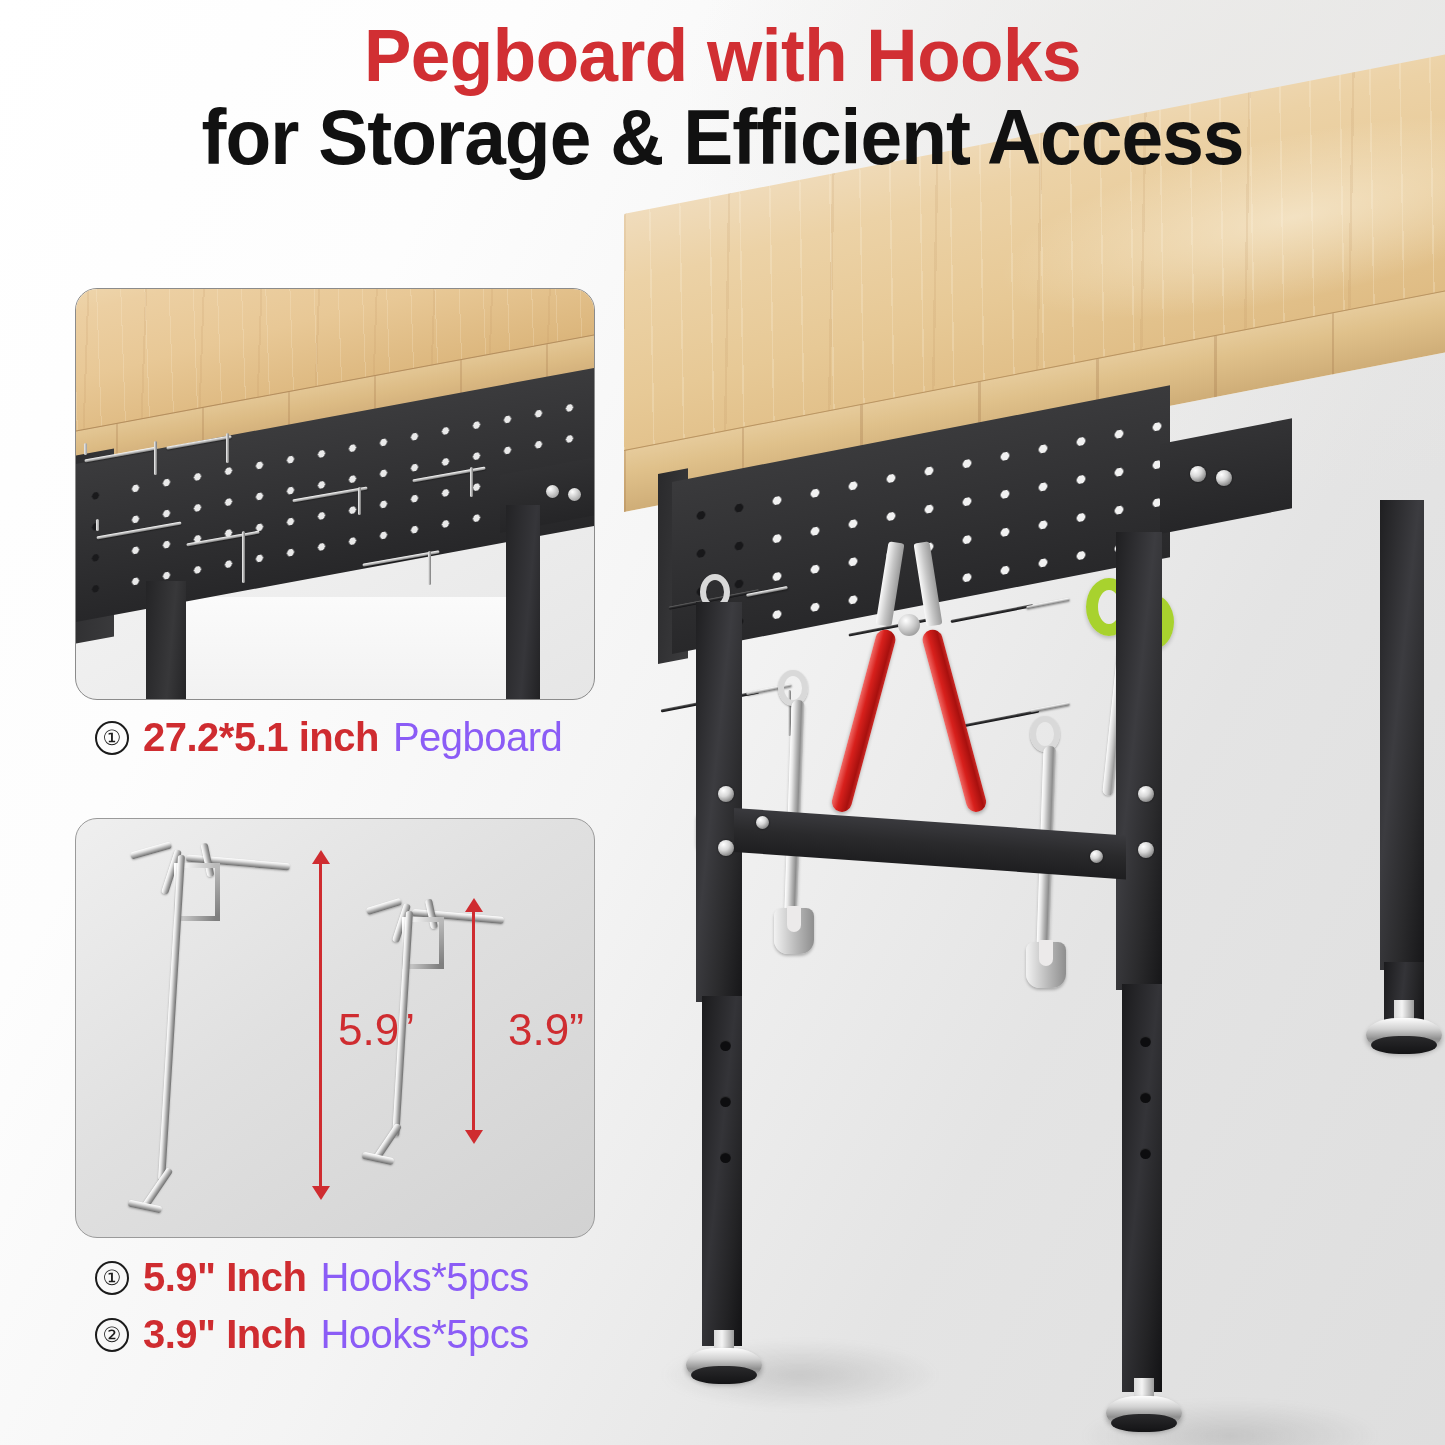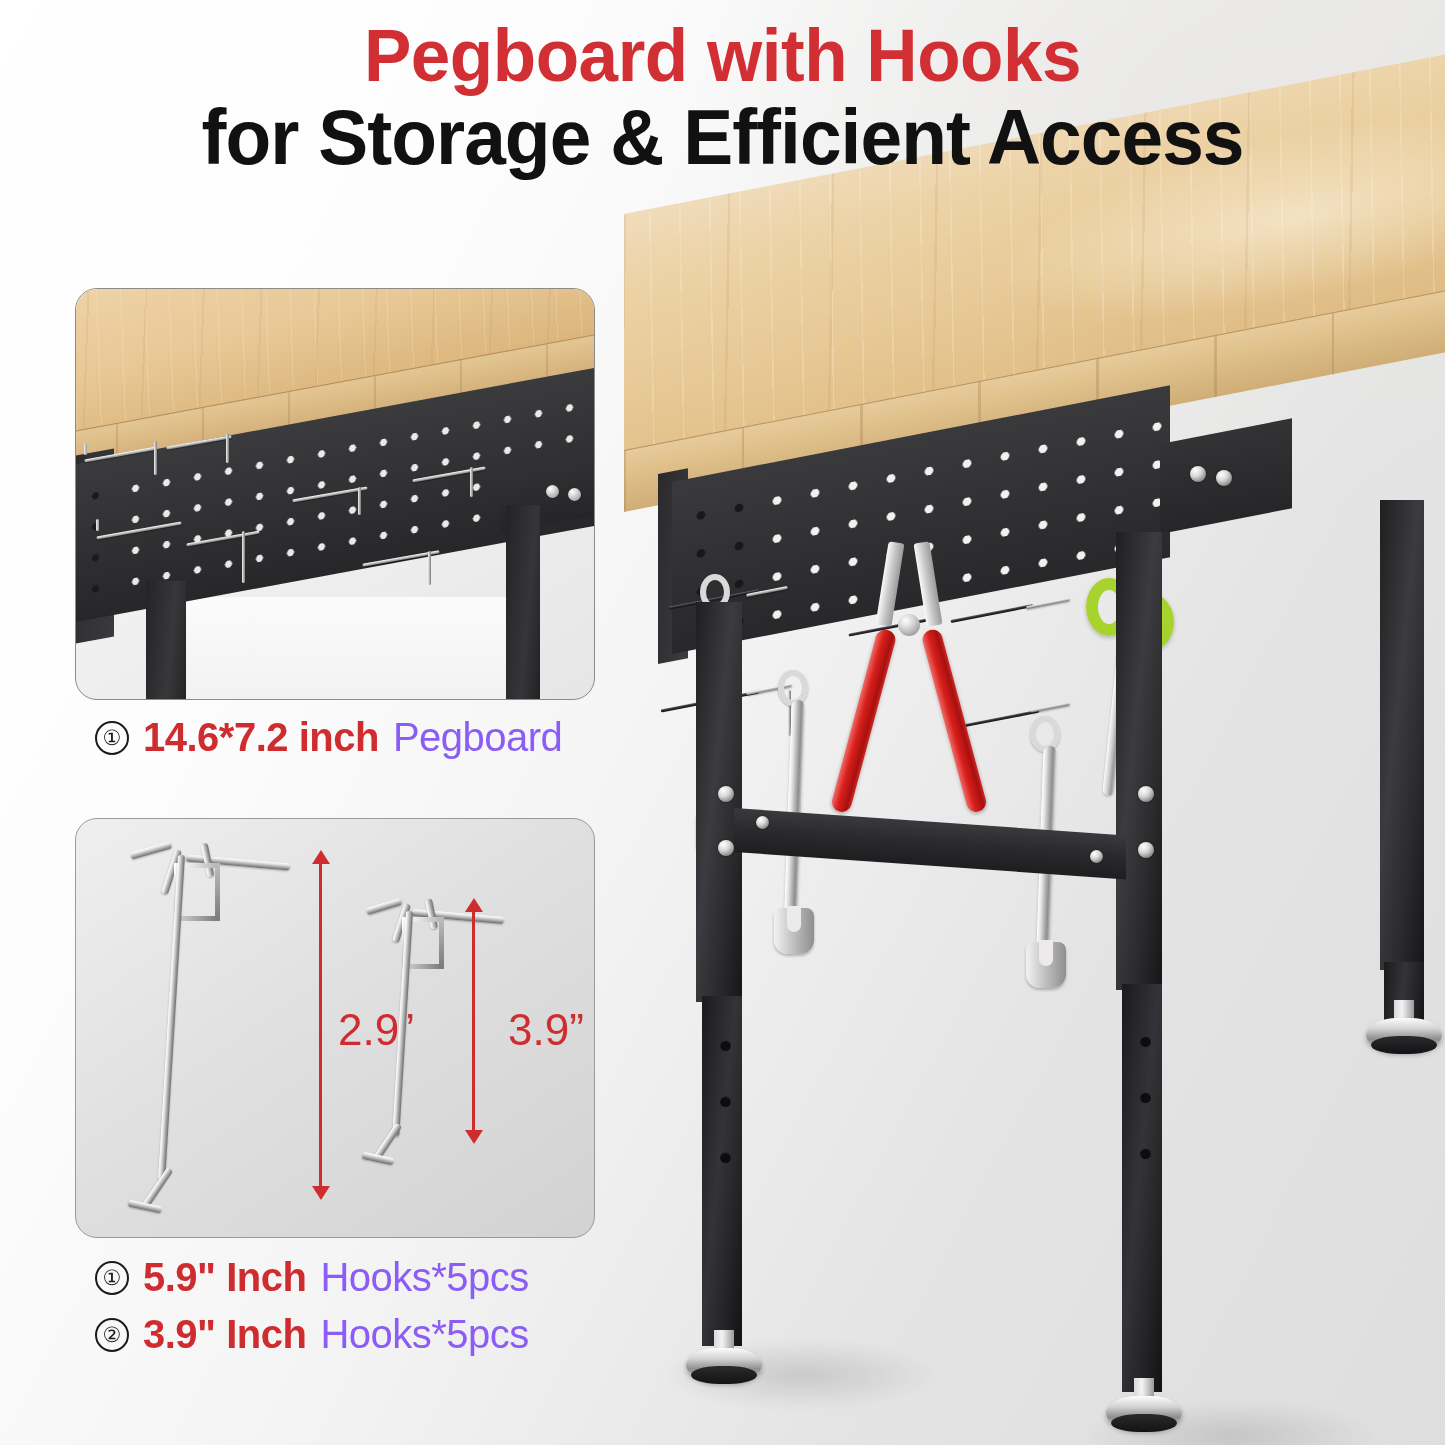--- a/index.html
+++ b/index.html
@@ -519,21 +519,21 @@
     <div class="drop" style="left:58px; top:-6px; height:30px;"></div>
   </div>
   <div class="hk" style="left:286px; top:268px;">
     <div class="arm" style="width:78px; transform:rotate(-10deg);"></div>
     <div class="drop" style="left:66px; top:-6px; height:34px;"></div>
   </div>
 </div>
 
 <div class="caption" id="caption-pegboard">
   <span class="circled-num">①</span>
-  <span class="cap-red">14.6*7.2 inch</span>
+  <span class="cap-red">27.2*5.1 inch</span>
   <span class="cap-black">Pegboard</span>
 </div>
 
 <div id="panel-hooks">
 
   <div class="hook-big" style="left:54px; top:16px; width:180px; height:380px;">
 
     <div class="wire horiz" style="left:0px; top:12px; width:42px; height:7px; transform:rotate(-16deg);"></div>
     <div class="wire" style="left:38px; top:14px; width:7px; height:46px; transform:rotate(18deg);"></div>
 
@@ -542,21 +542,21 @@
 
     <div class="u-clip" style="left:44px; top:28px; width:46px; height:58px;"></div>
 
     <div class="wire" style="left:48px; top:20px; width:7px; height:326px; transform:rotate(3.5deg); transform-origin:top center;"></div>
 
     <div class="wire" style="left:24px; top:330px; width:7px; height:46px; transform:rotate(34deg);"></div>
     <div class="wire horiz" style="left:-2px; top:368px; width:34px; height:7px; transform:rotate(12deg);"></div>
   </div>
 
   <div class="dim-arrow" style="left:243px; top:44px; height:324px;"></div>
-  <div class="dim-label" style="left:262px; top:186px;">2.9”</div>
+  <div class="dim-label" style="left:262px; top:186px;">5.9”</div>
 
   <div class="hook-small" style="left:290px; top:70px; width:150px; height:300px;">
     <div class="wire horiz" style="left:0px; top:14px; width:36px; height:7px; transform:rotate(-17deg);"></div>
     <div class="wire" style="left:32px; top:14px; width:7px; height:40px; transform:rotate(18deg);"></div>
     <div class="wire horiz" style="left:46px; top:24px; width:92px; height:7px; transform:rotate(5deg);"></div>
     <div class="wire" style="left:62px; top:10px; width:7px; height:30px; transform:rotate(-12deg);"></div>
     <div class="u-clip" style="left:36px; top:28px; width:42px; height:52px;"></div>
     <div class="wire" style="left:40px; top:22px; width:7px; height:226px; transform:rotate(3.5deg); transform-origin:top center;"></div>
     <div class="wire" style="left:18px; top:232px; width:7px; height:42px; transform:rotate(34deg);"></div>
     <div class="wire horiz" style="left:-4px; top:266px; width:32px; height:7px; transform:rotate(12deg);"></div>

